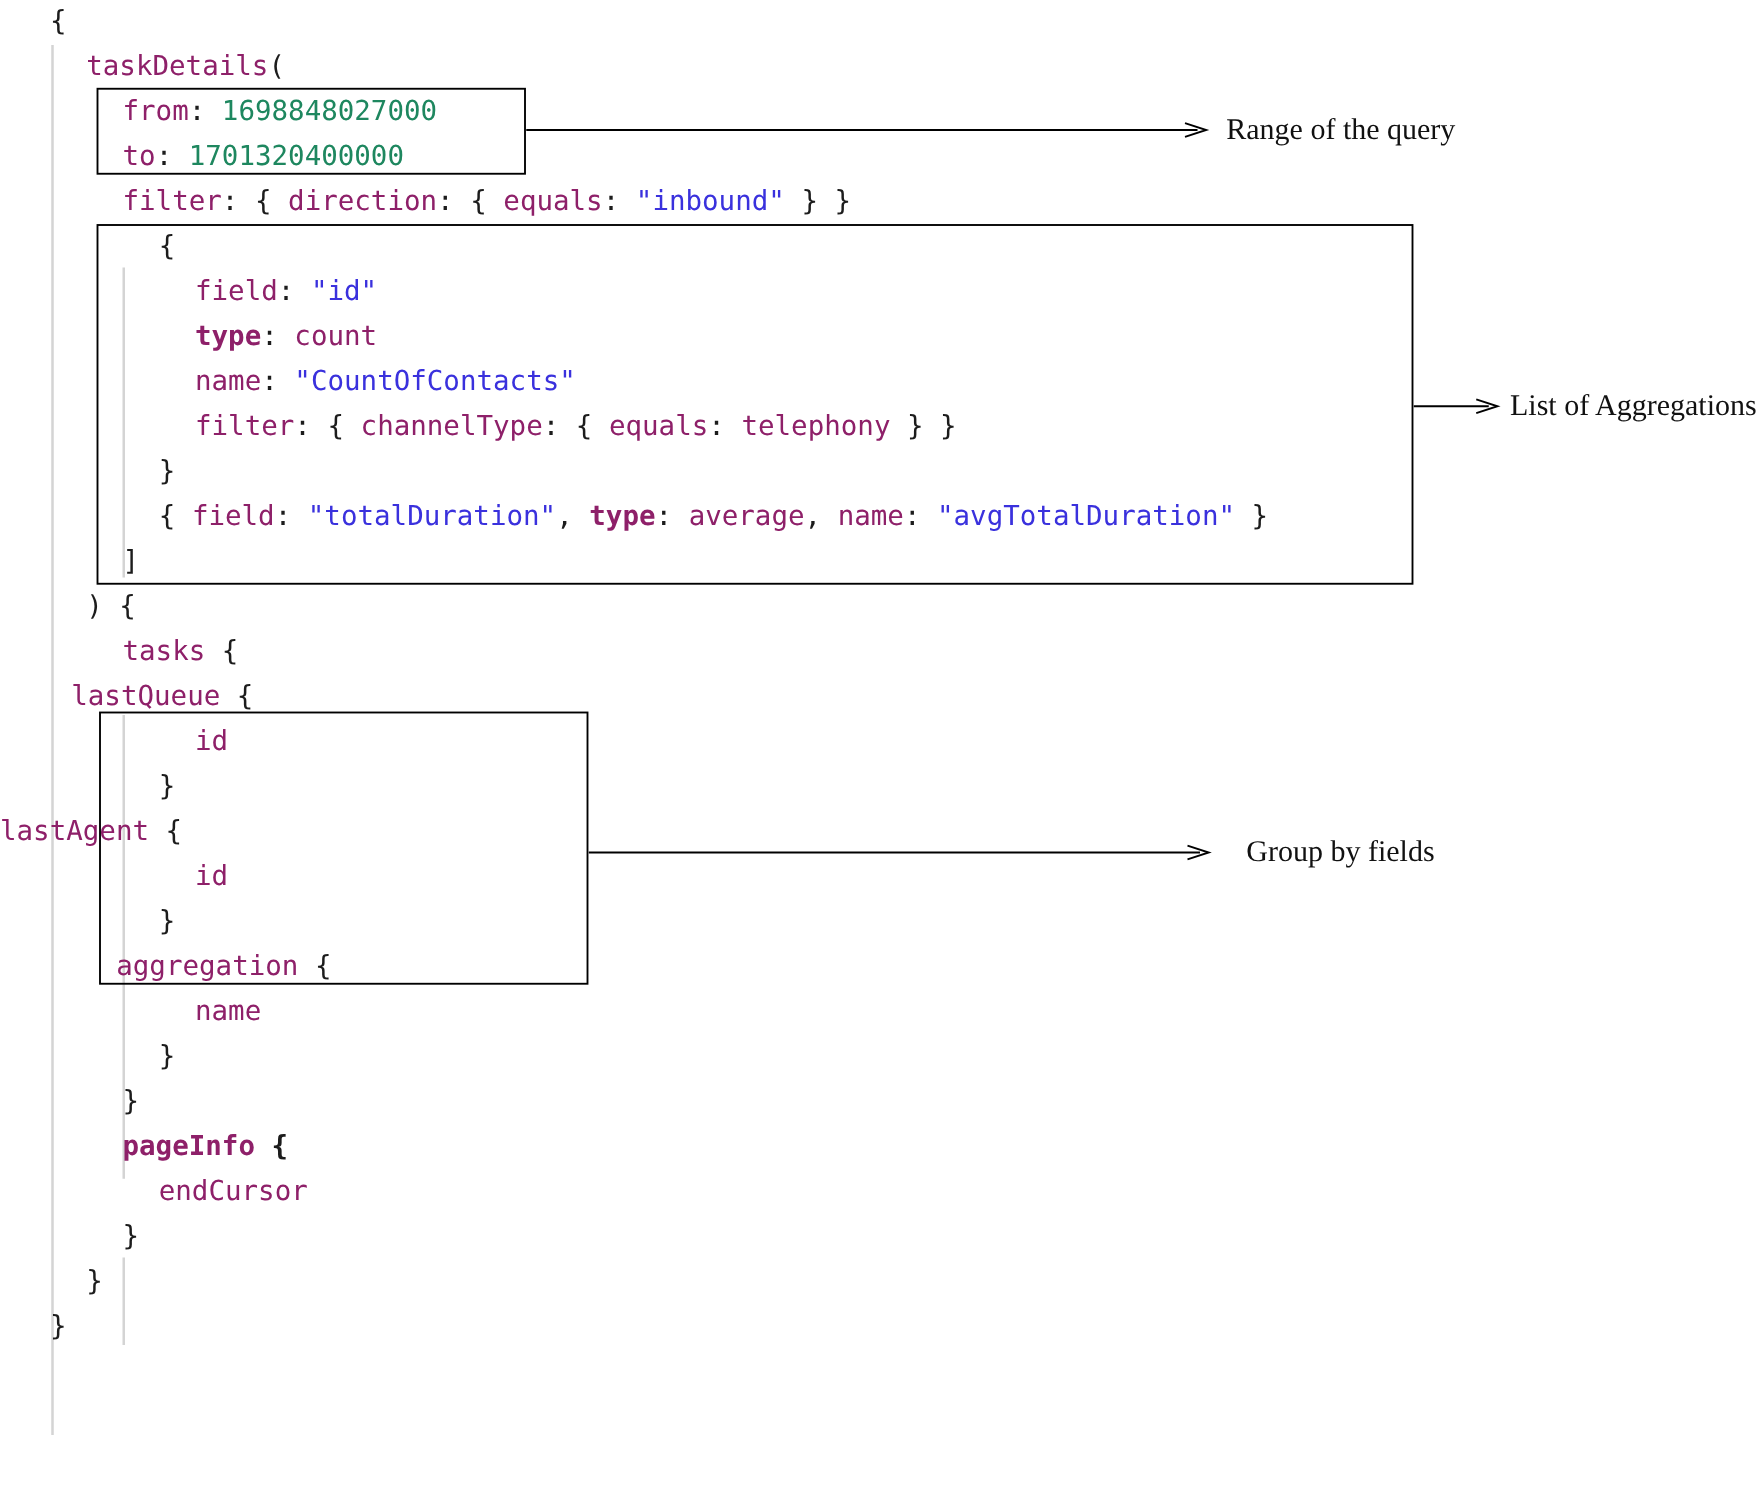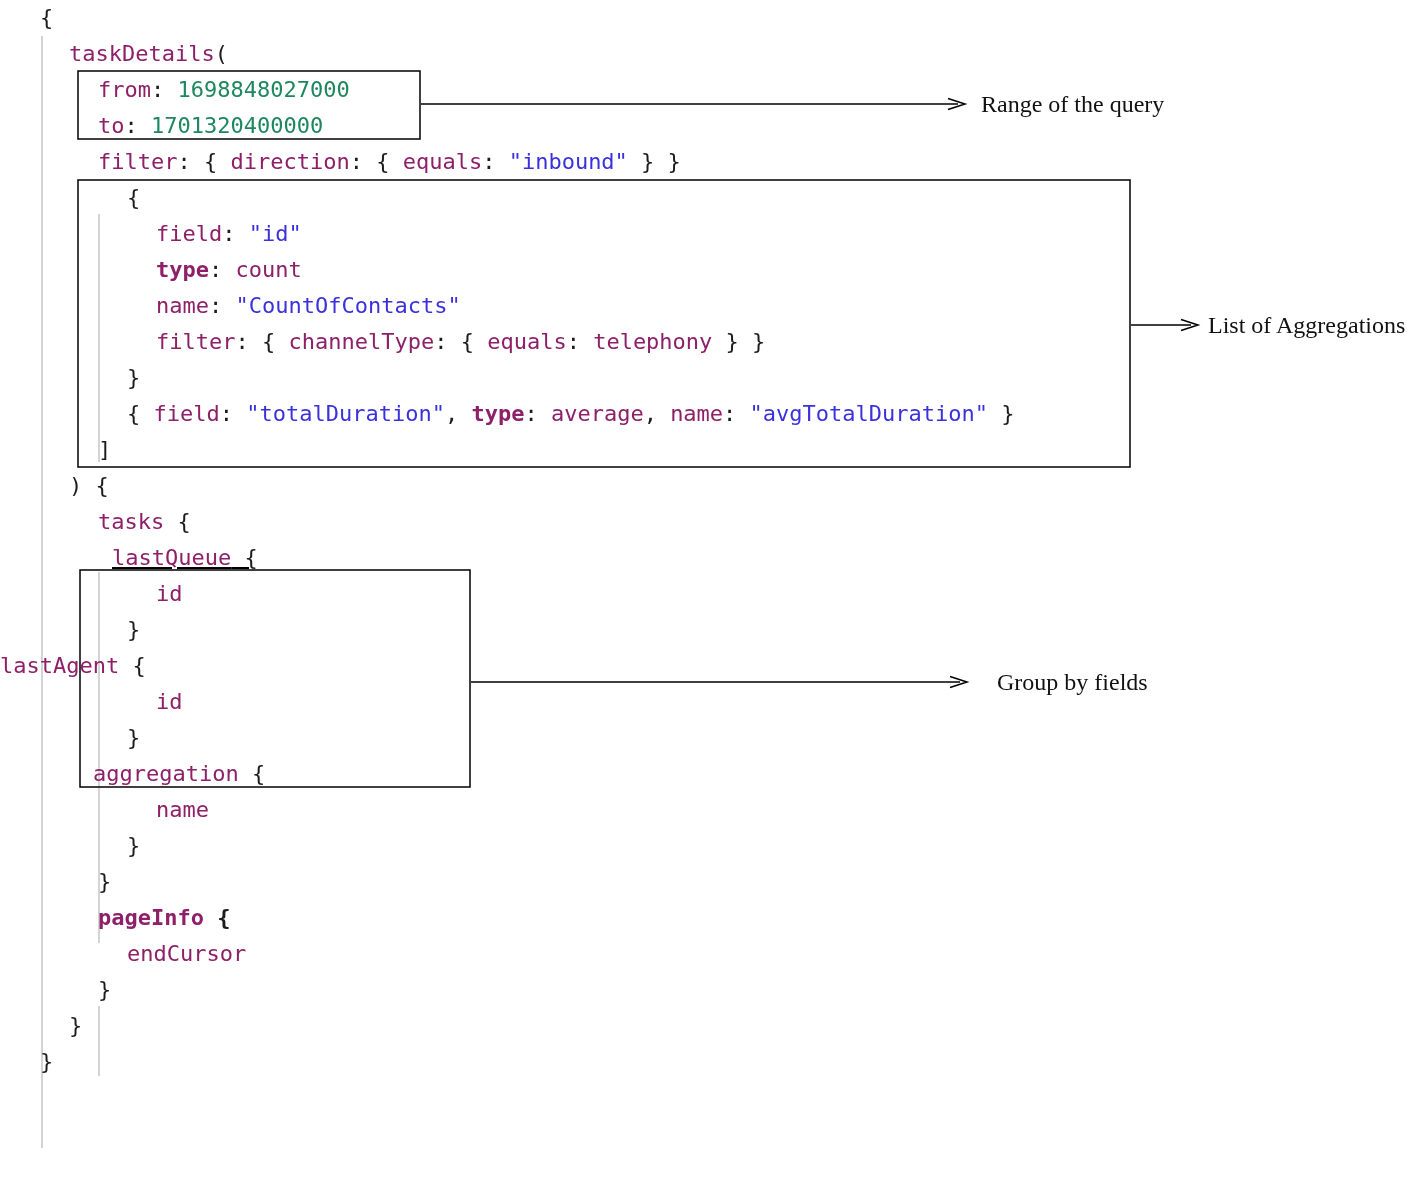--- a/index.html
+++ b/index.html
@@ -76,21 +76,21 @@
       <div class="code-line" style="padding-left: 127px;"><span class="tok-p">{</span></div>
       <div class="code-line" style="padding-left: 156px;"><span class="tok-k">field</span><span class="tok-p">: </span><span class="tok-s">"id"</span></div>
       <div class="code-line" style="padding-left: 156px;"><span class="tok-b">type</span><span class="tok-p">: </span><span class="tok-k">count</span></div>
       <div class="code-line" style="padding-left: 156px;"><span class="tok-k">name</span><span class="tok-p">: </span><span class="tok-s">"CountOfContacts"</span></div>
       <div class="code-line" style="padding-left: 156px;"><span class="tok-k">filter</span><span class="tok-p">: { </span><span class="tok-k">channelType</span><span class="tok-p">: { </span><span class="tok-k">equals</span><span class="tok-p">: </span><span class="tok-k">telephony</span><span class="tok-p"> } }</span></div>
       <div class="code-line" style="padding-left: 127px;"><span class="tok-p">}</span></div>
       <div class="code-line" style="padding-left: 127px;"><span class="tok-p">{ </span><span class="tok-k">field</span><span class="tok-p">: </span><span class="tok-s">"totalDuration"</span><span class="tok-p">, </span><span class="tok-b">type</span><span class="tok-p">: </span><span class="tok-k">average</span><span class="tok-p">, </span><span class="tok-k">name</span><span class="tok-p">: </span><span class="tok-s">"avgTotalDuration"</span><span class="tok-p"> }</span></div>
       <div class="code-line" style="padding-left: 98px;"><span class="tok-p">]</span></div>
       <div class="code-line" style="padding-left: 69px;"><span class="tok-p">) {</span></div>
       <div class="code-line" style="padding-left: 98px;"><span class="tok-k">tasks</span><span class="tok-p"> {</span></div>
-      <div class="code-line" style="padding-left: 112px; text-decoration: underline;"><span class="tok-k">lastQueue</span><span class="tok-p"> {</span></div>
+      <div class="code-line" style="padding-left: 57px;"><span class="tok-k">lastQueue</span><span class="tok-p"> {</span></div>
       <div class="code-line" style="padding-left: 156px;"><span class="tok-k">id</span></div>
       <div class="code-line" style="padding-left: 127px;"><span class="tok-p">}</span></div>
       <div class="code-line" style=""><span class="tok-k">lastAgent</span><span class="tok-p"> {</span></div>
       <div class="code-line" style="padding-left: 156px;"><span class="tok-k">id</span></div>
       <div class="code-line" style="padding-left: 127px;"><span class="tok-p">}</span></div>
       <div class="code-line" style="padding-left: 93px;"><span class="tok-k">aggregation</span><span class="tok-p"> {</span></div>
       <div class="code-line" style="padding-left: 156px;"><span class="tok-k">name</span></div>
       <div class="code-line" style="padding-left: 127px;"><span class="tok-p">}</span></div>
       <div class="code-line" style="padding-left: 98px;"><span class="tok-p">}</span></div>
       <div class="code-line" style="padding-left: 98px; font-weight: bold;"><span class="tok-k">pageInfo</span><span class="tok-p"> {</span></div>

